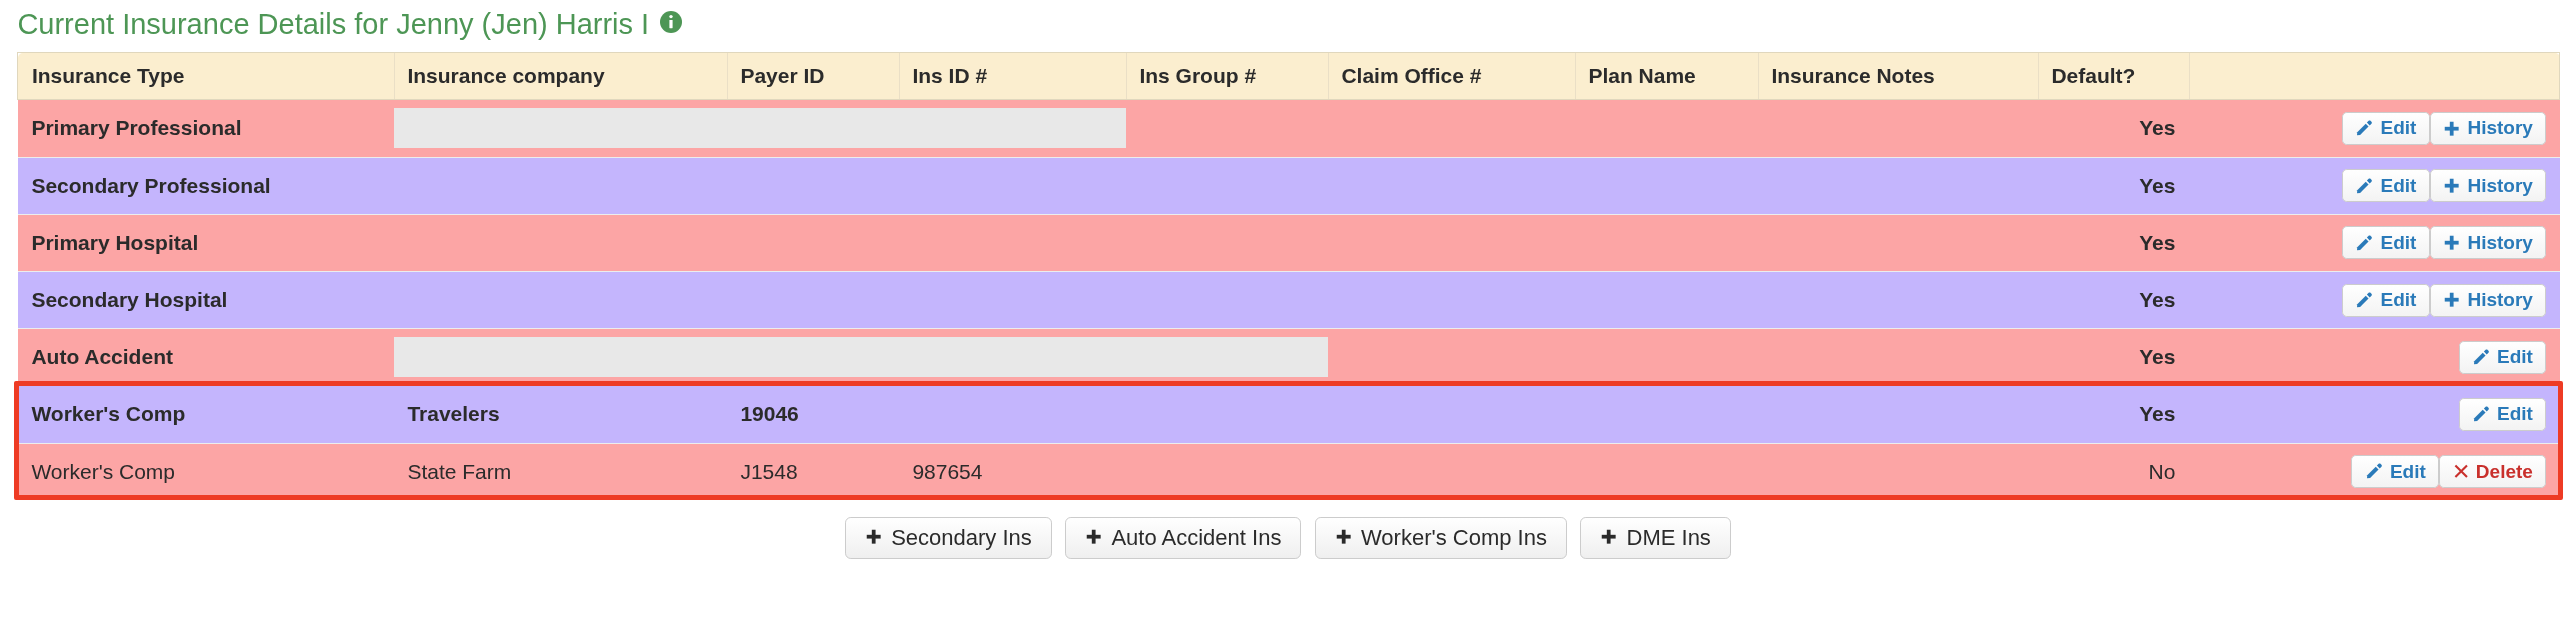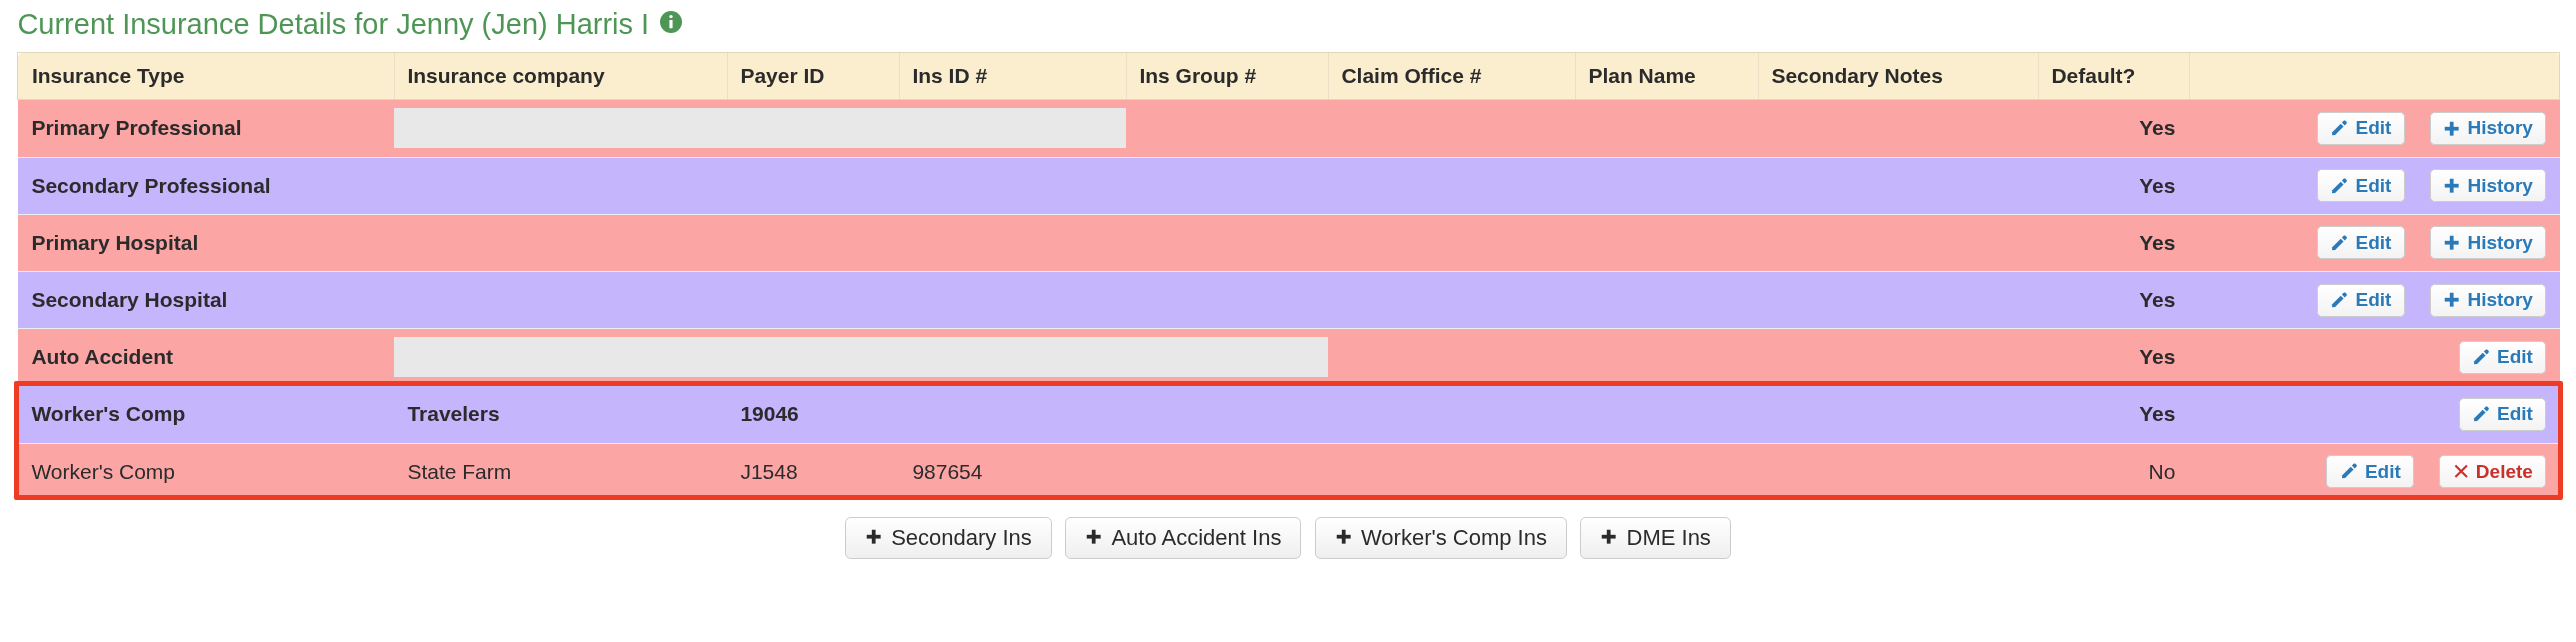--- a/index.html
+++ b/index.html
@@ -124,21 +124,21 @@
     border-radius: 4.8px;
     background: #fdfdfd;
     background-image: linear-gradient(to bottom, #ffffff 0%, #f3f3f3 100%);
     font-size: 19px;
     font-weight: bold;
     font-family: "Liberation Sans", sans-serif;
     cursor: pointer;
     white-space: nowrap;
     vertical-align: middle;
   }
-  .btn + .btn { margin-left: 25px; }
+  .btn + .btn { margin-left: 0; }
   .btn-link { color: #2a7ab9; justify-content: flex-end; }
   .btn-danger { color: #c9302c; }
   .btn .glyph { display: inline-flex; align-items: center; }
 
   
   .highlight-box {
     position: absolute;
     border: 5.8px solid #ee3b24;
     border-radius: 1.9px;
     pointer-events: none;
@@ -203,21 +203,21 @@
       </colgroup>
       <thead>
         <tr>
           <th>Insurance Type</th>
           <th>Insurance company</th>
           <th>Payer ID</th>
           <th>Ins ID #</th>
           <th>Ins Group #</th>
           <th>Claim Office #</th>
           <th>Plan Name</th>
-          <th>Secondary Notes</th>
+          <th>Insurance Notes</th>
           <th>Default?</th>
           <th></th>
         </tr>
       </thead>
       <tbody id="table-body">
           <tr class="row-striped row-bold">
             <td>Primary Professional</td>
             <td class="ph-cell">
               <span class="ph-bar"></span>
             </td>

